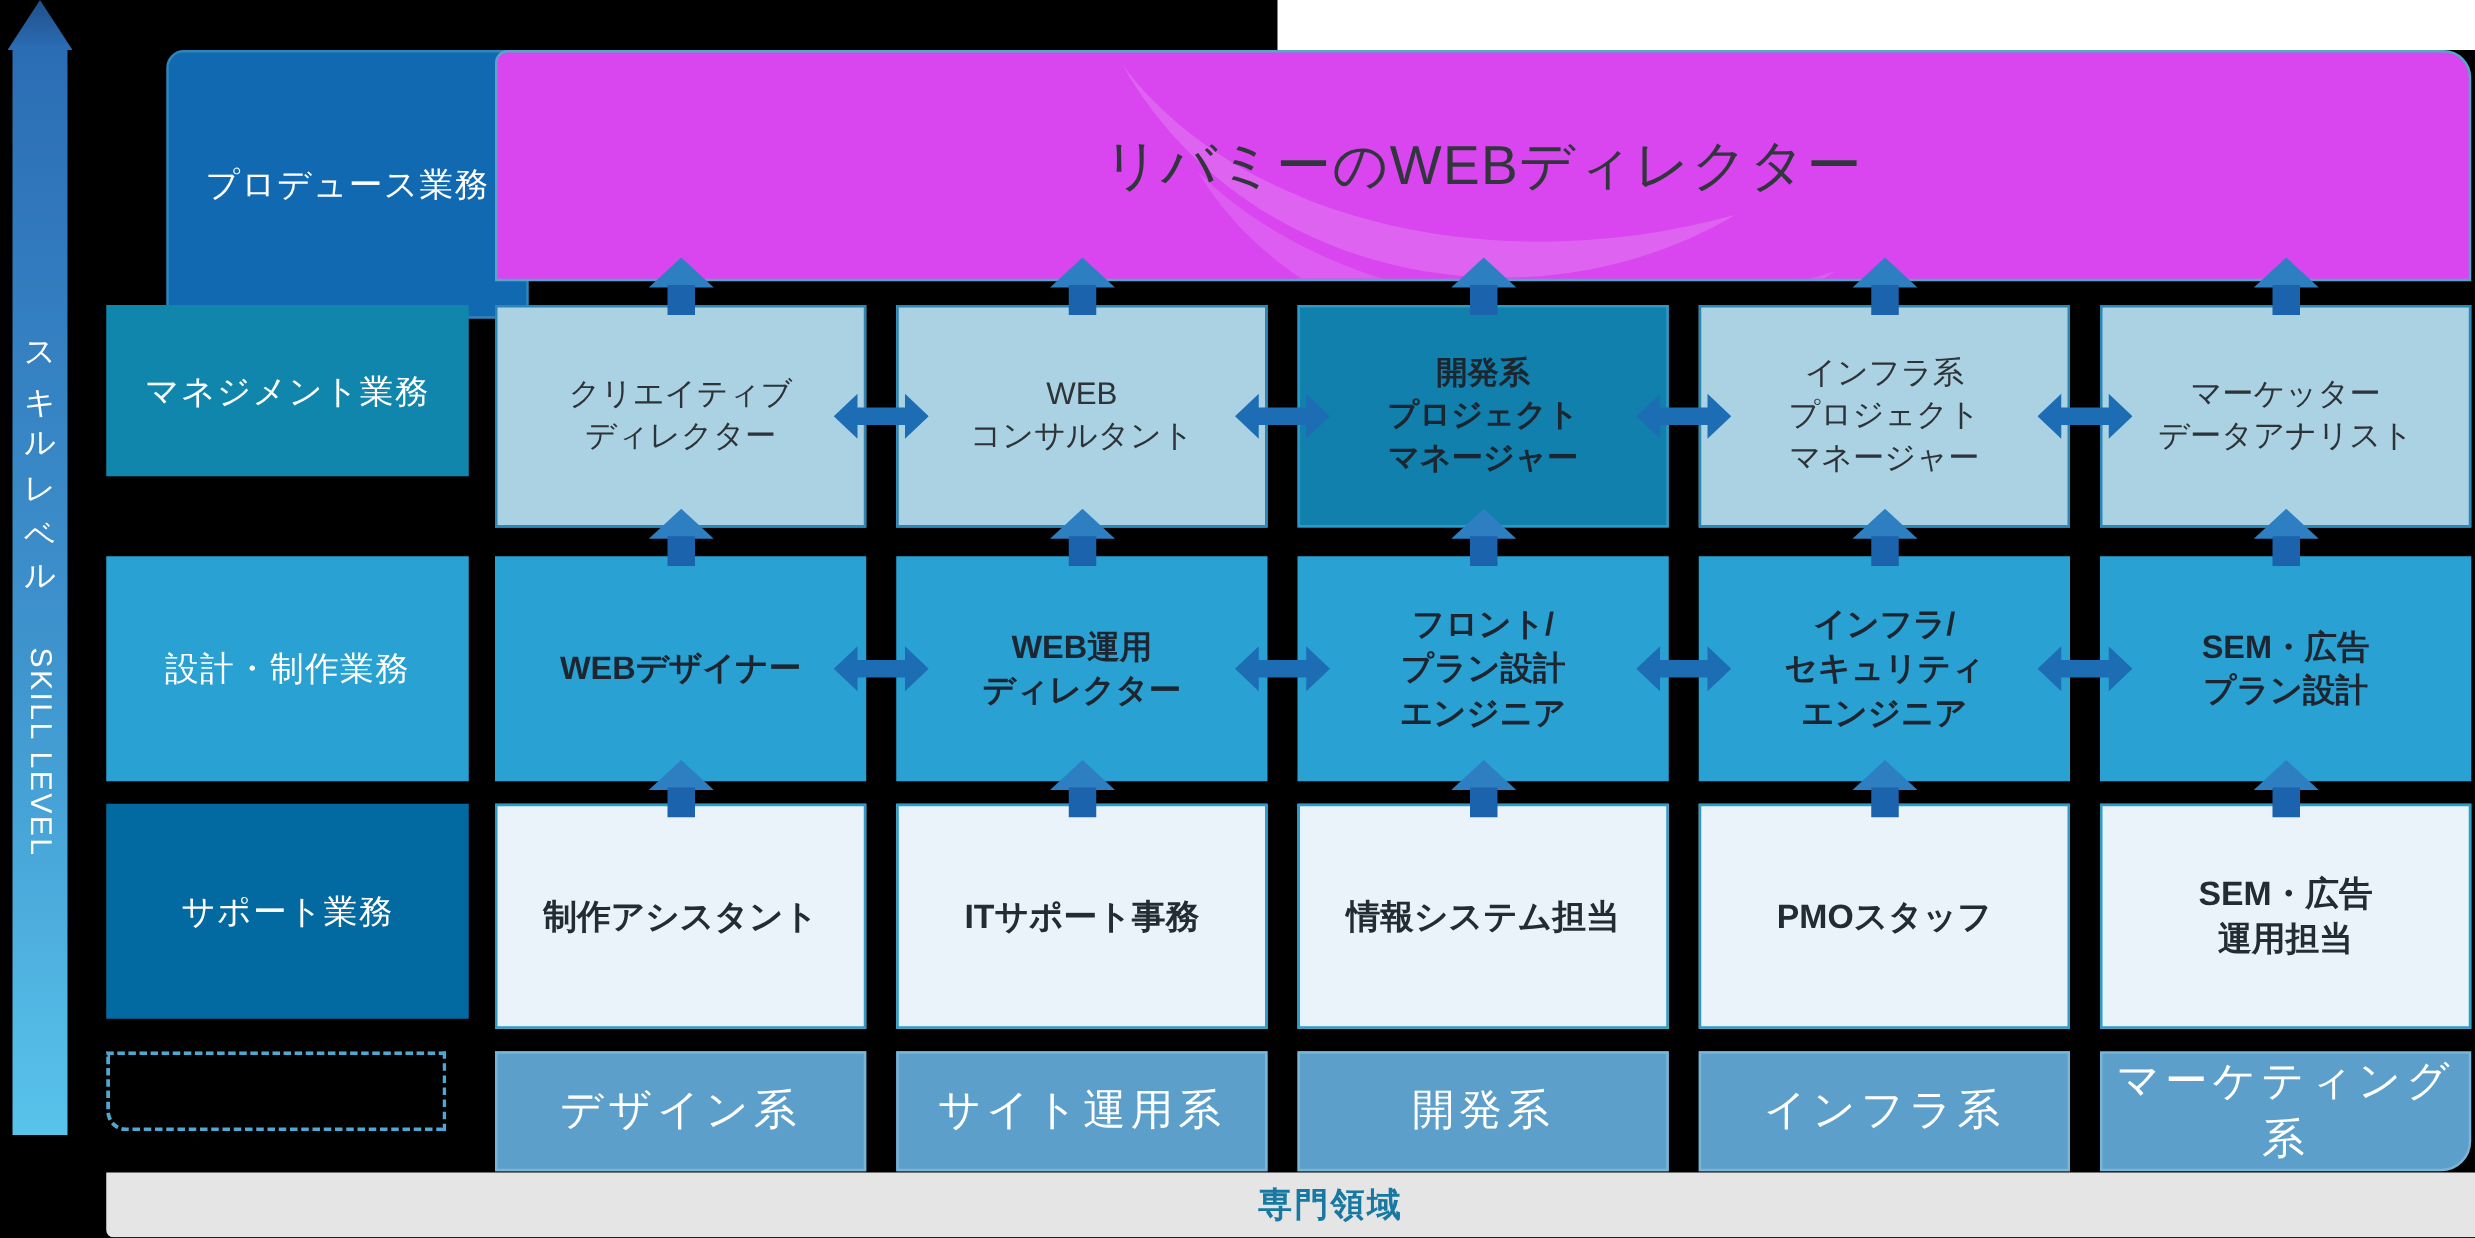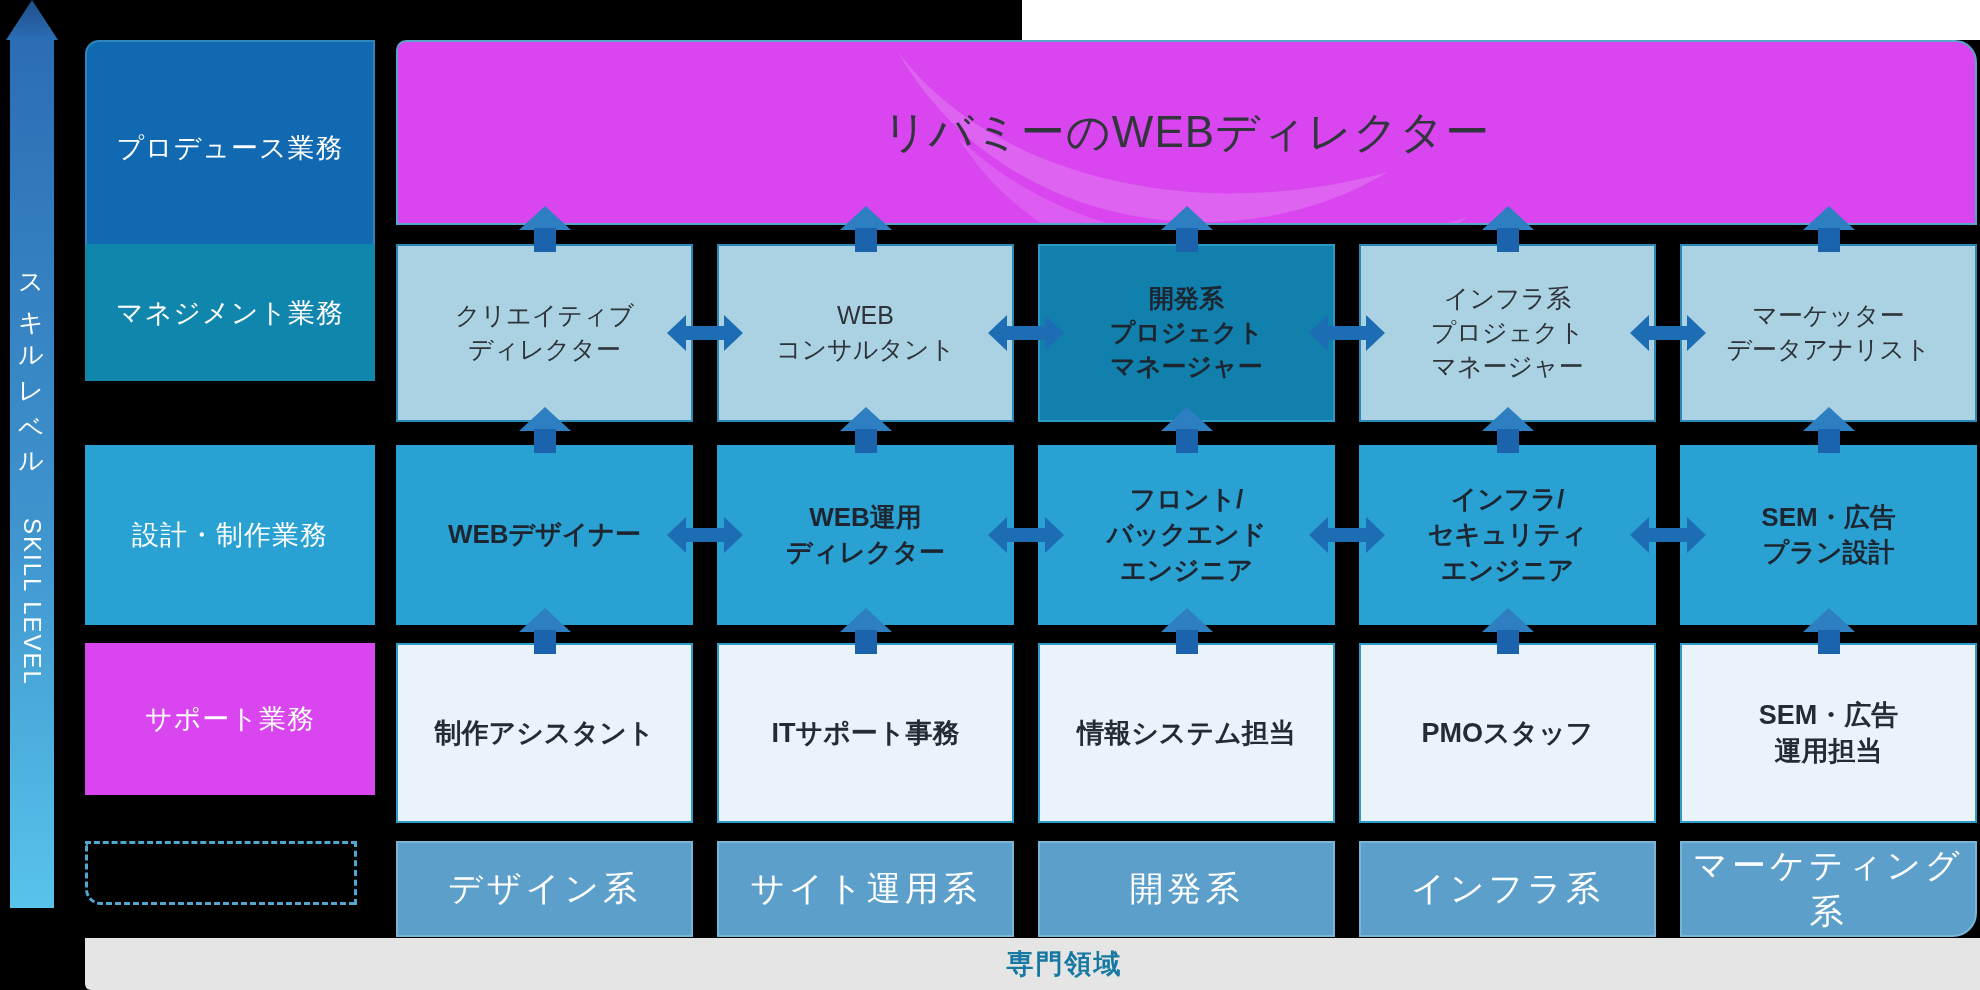--- a/index.html
+++ b/index.html
@@ -18,24 +18,24 @@
     display:flex;flex-direction:column;align-items:center;justify-content:center;gap:48px;
   }
   .axis-ja{writing-mode:vertical-rl;text-orientation:upright;color:#fff;font-size:25px;letter-spacing:7px;}
   .axis-en{writing-mode:vertical-rl;color:#fff;font-size:24px;letter-spacing:2px;}
 
   
   .row-label{
     position:absolute;left:85px;width:290px;display:flex;align-items:center;justify-content:center;
     color:#fff;font-size:27px;font-weight:500;letter-spacing:1px;box-sizing:border-box;
   }
-  .rl1{top:40px;height:215px;background:#1169b1;border:2px solid #2e86ba;border-radius:14px 0 0 0;}
+  .rl1{top:40px;height:215px;background:#1169b1;border:2px solid #2e86ba;border-radius:14px 0 0 0;margin-left:48px;}
   .rl2{top:244px;height:137px;background:#1186ad;}
   .rl3{top:445px;height:180px;background:#29a2d3;}
-  .rl4{top:643px;height:152px;background:#d946ef;}
+  .rl4{top:643px;height:172px;background:#0369a1;}
   .dashed-box{position:absolute;left:85px;top:841px;width:266px;height:58px;
     border:3px dashed #4fa8d2;border-radius:0 0 0 16px;}
 
   
   .banner{
     position:absolute;left:396px;top:40px;width:1581px;height:185px;background:#d946ef;
     border:2px solid #57a5c8;border-radius:10px 22px 0 0;box-sizing:border-box;
     display:flex;align-items:center;justify-content:center;overflow:hidden;
   }
   .banner-title{position:relative;color:#30363c;font-size:44px;letter-spacing:1px;z-index:2;}
@@ -121,21 +121,21 @@
 マネージャー</div>
     <div class="box light">マーケッター
 データアナリスト</div>
   </div>
 
   <div class="grid g-row3">
     <div class="box mid">WEBデザイナー</div>
     <div class="box mid">WEB運用
 ディレクター</div>
     <div class="box mid">フロント/
-バックエンド
+プラン設計
 エンジニア</div>
     <div class="box mid">インフラ/
 セキュリティ
 エンジニア</div>
     <div class="box mid">SEM・広告
 プラン設計</div>
   </div>
 
   <div class="grid g-row4">
     <div class="box pale">制作アシスタント</div>

